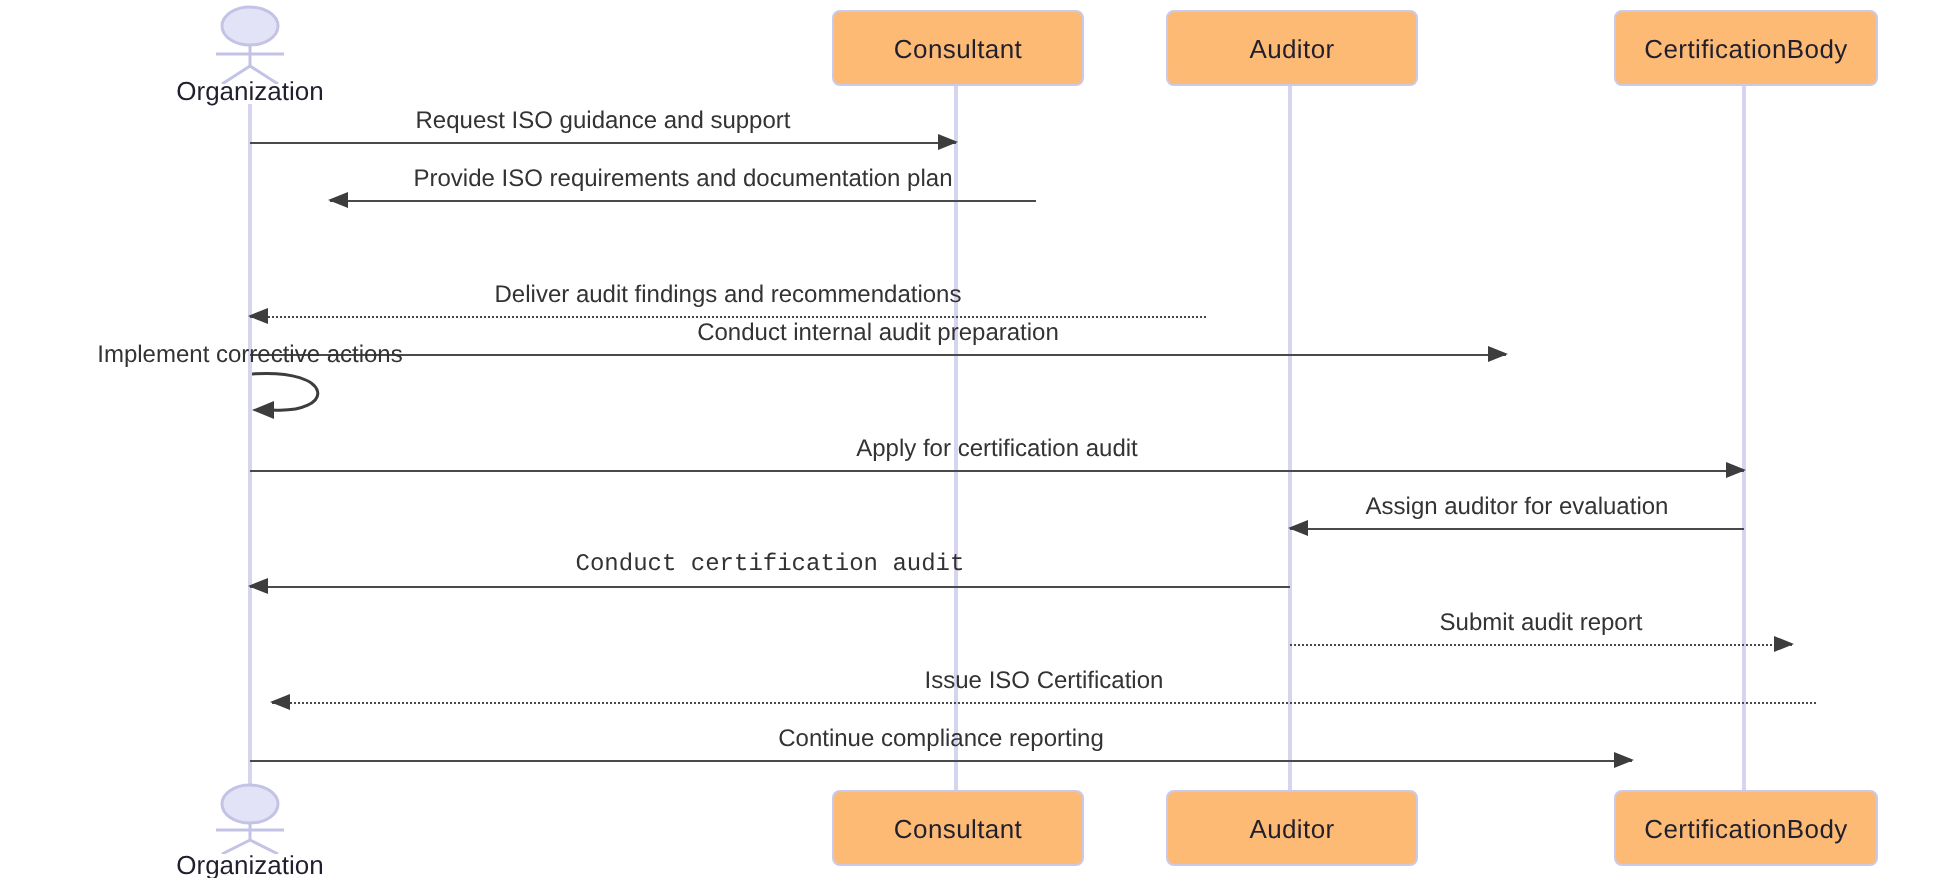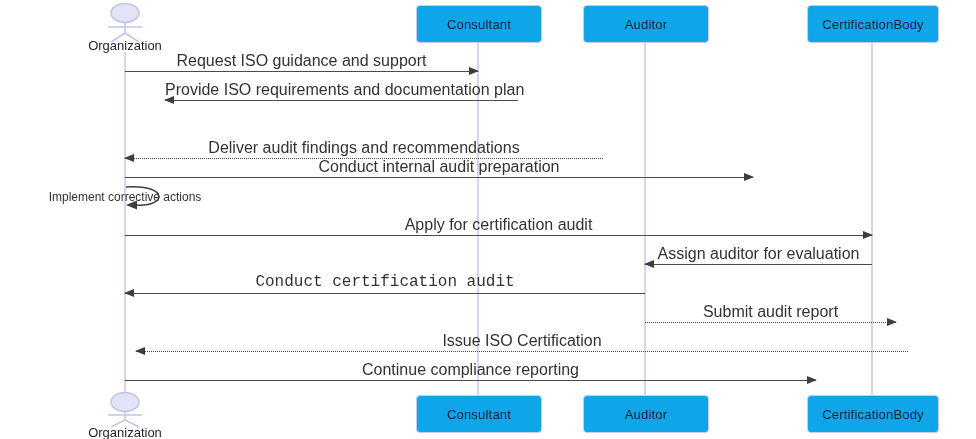--- a/index.html
+++ b/index.html
@@ -8,33 +8,33 @@
     width:976px;height:439px;
     background:#ffffff;
     font-family:"Liberation Sans","DejaVu Sans",sans-serif;
     overflow:hidden;
   }
   .lifeline{
     position:absolute;width:2px;background:#d5d5ef;z-index:1;
   }
   .participant-box{
     position:absolute;height:36px;z-index:3;
-    background:#0ea5e9;border:1px solid #c9c9ec;border-radius:4px;
+    background:#fdba74;border:1px solid #c9c9ec;border-radius:4px;
     display:flex;align-items:center;justify-content:center;
     font-size:13px;color:#1f1f2e;letter-spacing:.2px;
   }
   .actor-label{
     position:absolute;z-index:3;text-align:center;
     font-size:13px;color:#1f1f2e;
   }
   .actor-figure{position:absolute;z-index:2;}
   .message{position:absolute;z-index:4;}
   .msg-label{
     height:15px;line-height:15px;text-align:center;
-    font-size:16px;color:#333333;margin-bottom:3px;white-space:nowrap;
+    font-size:12px;color:#333333;margin-bottom:3px;white-space:nowrap;
   }
   .msg-line{position:relative;height:0;}
   .msg-line.solid{border-top:1.5px solid #4a4a4a;}
   .msg-line.dotted{border-top:1.5px dotted #4a4a4a;}
   .head{
     position:absolute;top:-5.5px;width:0;height:0;
     border-top:4.5px solid transparent;border-bottom:4.5px solid transparent;
   }
   .head.r{right:-1px;border-left:10px solid #3d3d3d;}
   .head.l{left:-1px;border-right:10px solid #3d3d3d;}
@@ -94,21 +94,21 @@
       </div>
   </div>
 
   <div class="message" style="left:125px;top:140px;width:478px;">
     <div class="msg-label">Deliver audit findings and recommendations</div>
     <div class="msg-line dotted">
         <i class="head l"></i>
       </div>
   </div>
 
-  <div class="selfloop-label" style="left:32px;top:170px;width:186px;margin-top:20px;">Implement corrective actions</div>
+  <div class="selfloop-label" style="left:32px;top:170px;width:186px;">Implement corrective actions</div>
   <svg class="actor-figure" style="left:126px;top:184px;z-index:4;" width="60" height="28" viewBox="0 0 60 28">
     <path d="M 0 3 C 42 0, 42 23, 10 21" fill="none" stroke="#3d3d3d" stroke-width="1.5"></path>
     <polygon points="11,16.5 11,25.5 0,21" fill="#3d3d3d"></polygon>
   </svg>
 
   <div class="message" style="left:125px;top:217px;width:747px;">
     <div class="msg-label">Apply for certification audit</div>
     <div class="msg-line solid">
         <i class="head r"></i>
       </div>

